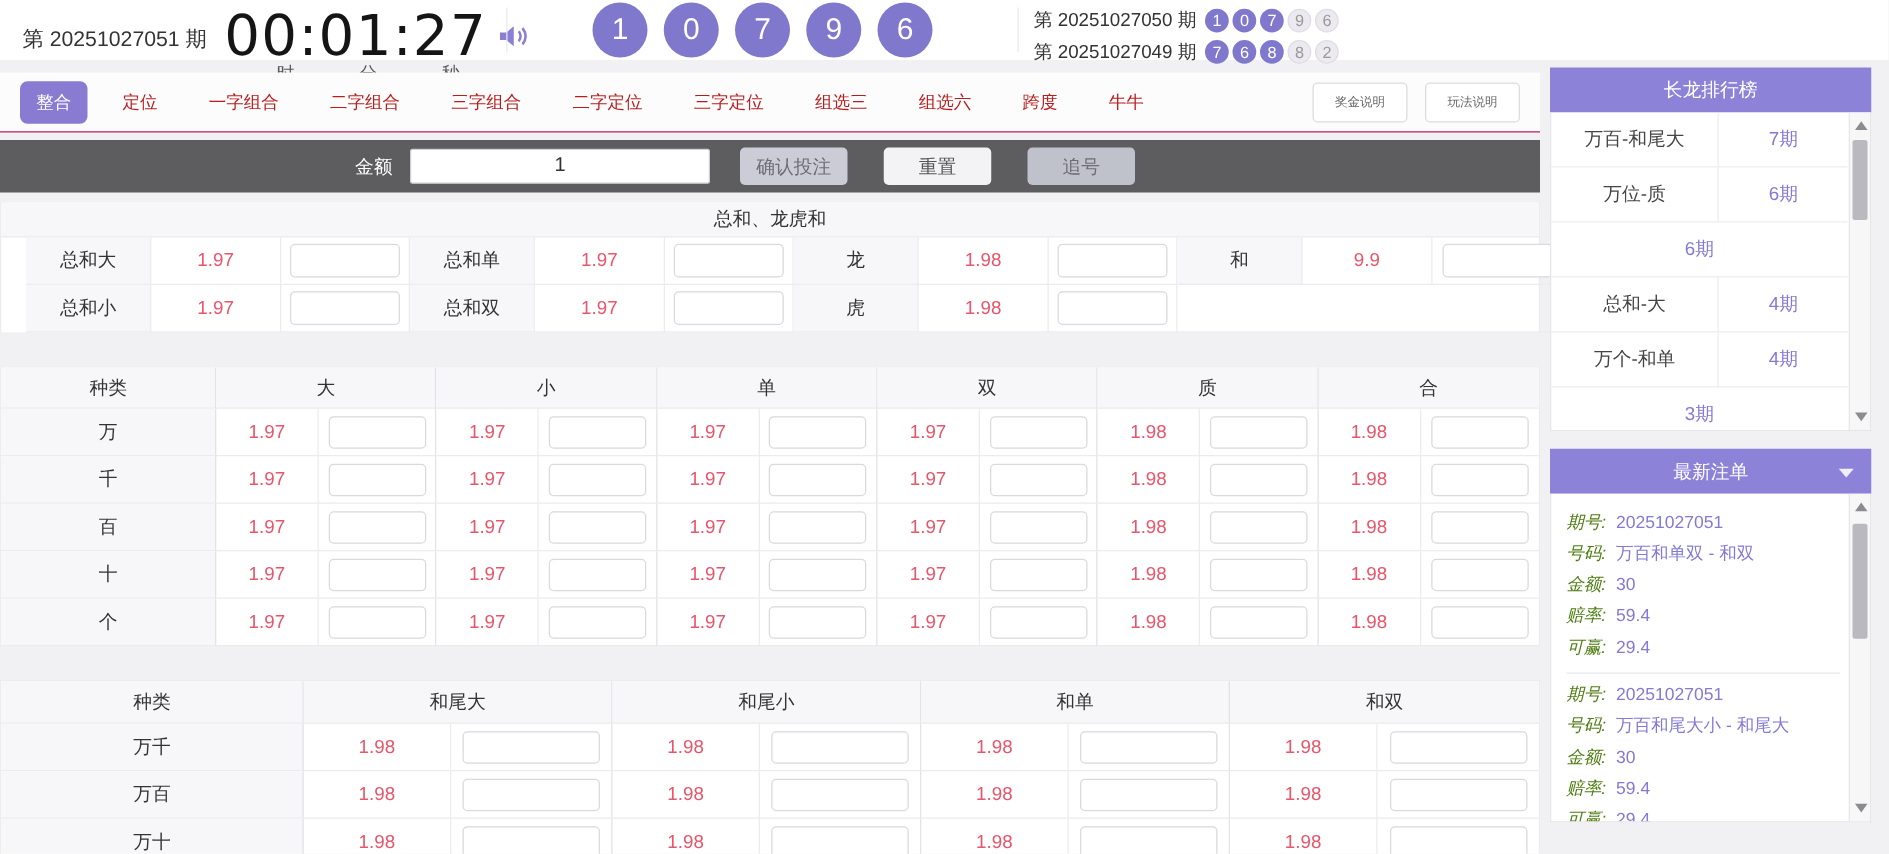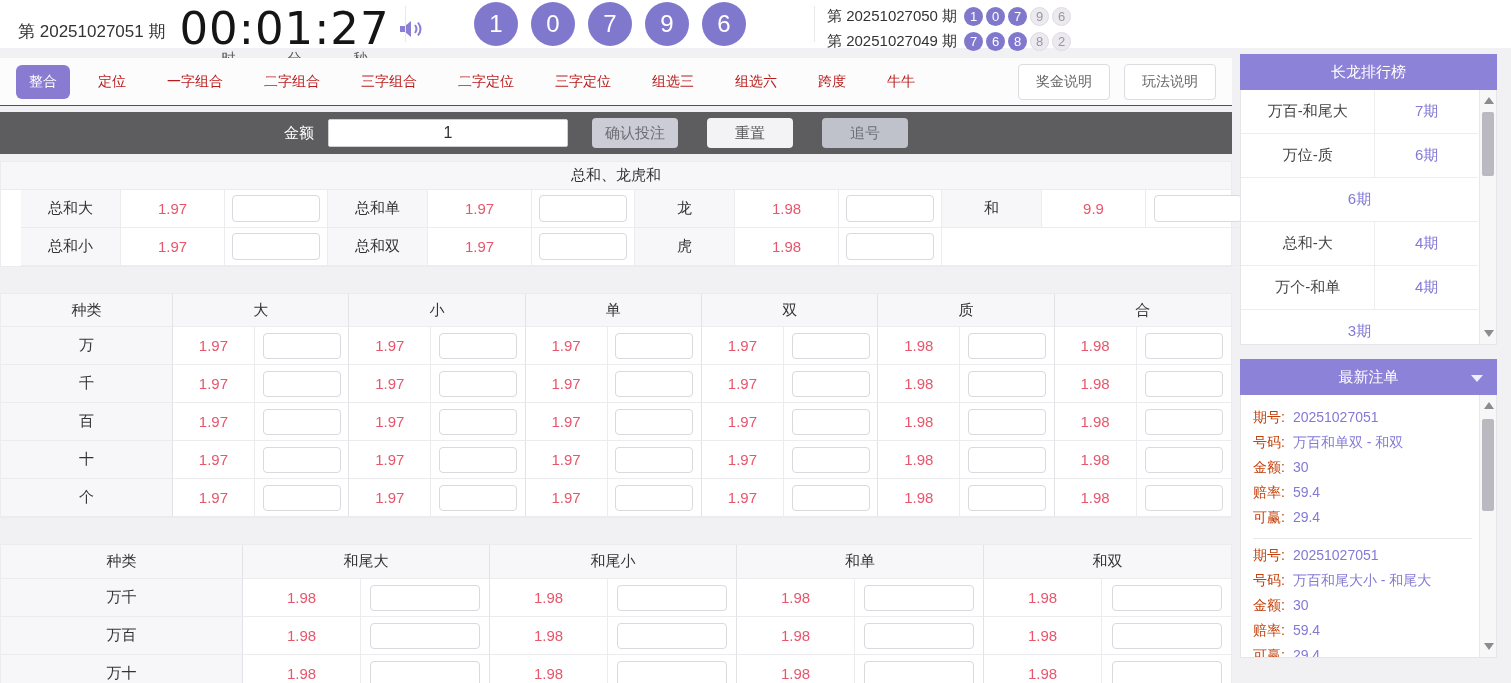--- a/index.html
+++ b/index.html
@@ -32,21 +32,21 @@
   .ball-sm.dim{background:#eceaf0;color:#999;border:1px solid #dcdce2;}
   
   .page{display:flex;align-items:flex-start;}
   .main-col{width:1232px;}
   .side-col{width:269px;padding:0 4px 0 8px;}
   
   .nav-bar{margin-top:10px;height:48px;background:#fcfcfd;display:flex;align-items:center;padding:0 16px;border-bottom:1px solid #be185d;}
   .tab{font-size:14px;color:#b91c1c;padding:8px 13px;margin-right:15px;border-radius:6px;cursor:pointer;white-space:nowrap;}
   .tab.active{background:var(--purple);color:#fff;}
   .nav-buttons{margin-left:auto;display:flex;gap:14px;}
-  .nav-btn{background:#fff;border:1px solid #dcdce0;border-radius:4px;color:#666;font-size:14px;padding:8px 17px;cursor:pointer;font-family:inherit;}
+  .nav-btn{background:#fff;border:1px solid #dcdce0;border-radius:4px;color:#666;font-size:10px;padding:8px 17px;cursor:pointer;font-family:inherit;}
   
   .bet-bar{margin-top:6px;height:42px;background:var(--darkbar);display:flex;align-items:center;}
   .bet-amount-label{color:#fff;font-size:15px;margin-left:284px;}
   .bet-amount-input{margin-left:14px;width:240px;height:28px;border:1px solid #cfcfd4;border-radius:2px;
     text-align:center;font-size:16px;color:#333;font-family:inherit;outline:none;}
   .bar-btn{height:30px;width:86px;border:none;border-radius:4px;font-size:15px;cursor:pointer;font-family:inherit;}
   .btn-confirm{margin-left:24px;background:#cbccd6;color:#6d6d75;}
   .btn-reset{margin-left:29px;background:#f3f3f5;color:#555;}
   .btn-chase{margin-left:29px;background:#c0c2cb;color:#6d6d75;}
   
@@ -90,21 +90,21 @@
   .sbar{position:absolute;right:0;top:0;bottom:0;width:17px;background:#f7f7f8;border-left:1px solid #e8e8ec;}
   .sbar .arr{position:absolute;left:4px;width:0;height:0;border-left:5px solid transparent;border-right:5px solid transparent;}
   .arr.up{top:7px;border-bottom:7px solid #8b8b90;}
   .arr.down{bottom:7px;border-top:7px solid #8b8b90;}
   .sbar .thumb{position:absolute;left:2px;width:12px;background:#b9b9bf;border-radius:2px;}
   .orders-panel{margin-top:14px;}
   .orders-list{background:#fff;border:1px solid #e6e6ea;border-top:none;height:263px;overflow:hidden;position:relative;padding:6px 24px 0 12px;}
   .order-entry{padding:4px 0 8px 0;}
   .order-entry + .order-entry{border-top:1px solid #e8e8ec;}
   .order-line{font-size:14px;line-height:25px;display:flex;}
-  .order-line .lbl{color:#c2410c;margin-right:8px;white-space:nowrap;}
+  .order-line .lbl{color:#4d7c0f;margin-right:8px;white-space:nowrap;font-style:italic;}
   .order-line .val{color:var(--valpurple);}
 </style>
 </head>
 <body>
 
 <div class="top-header">
   <div class="issue-area">
     <span class="issue-label">第 20251027051 期</span>
     <div class="timer-wrap">
       <div class="timer-row">

